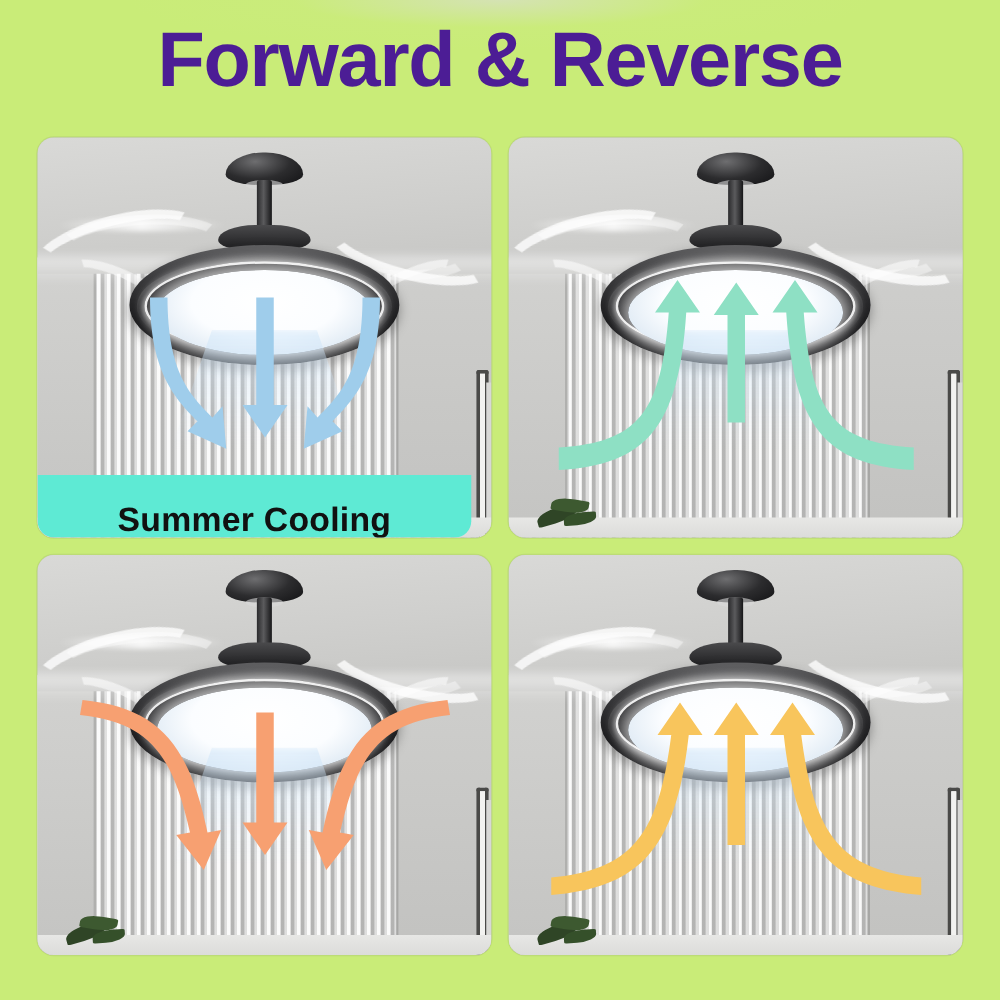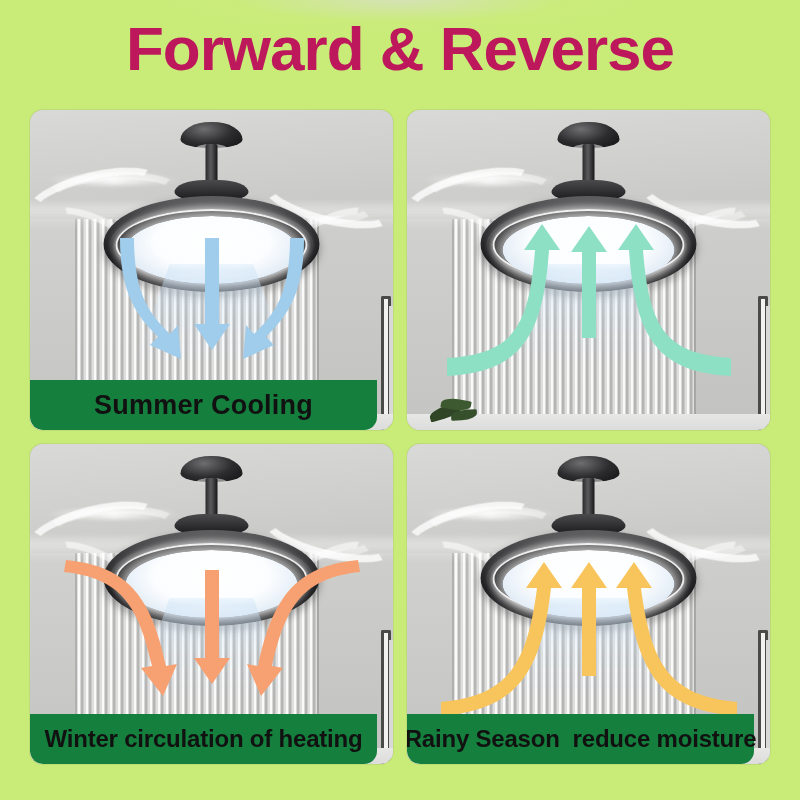--- a/index.html
+++ b/index.html
@@ -19,21 +19,21 @@
     pointer-events:none;
   }
 
   .page { position:absolute; inset:0; }
 
   
   .title{
     position:absolute; left:0; top:14px; width:800px;
     text-align:center;
     font-size:62px; line-height:70px;
-    font-weight:700; color:#be185d;
+    font-weight:700; color:#4c1d95;
     letter-spacing:-1px;
   }
 
   
   .grid{
     position:absolute; left:30px; top:110px;
     width:740px; height:660px;
     display:grid;
     grid-template-columns: 363px 363px;
     grid-template-rows: 320px 320px;
@@ -205,22 +205,22 @@
   }
 
   
   .flow{ position:absolute; inset:0; pointer-events:none; }
   .flow svg{ width:100%; height:100%; display:block; }
 
   
   .caption{
     position:absolute; left:0; right:16px; bottom:0;
     height:50px;
-    background:#15803d;
-    display:flex; align-items:center; justify-content:center;
+    background:#5eead4;
+    display:flex; align-items:flex-end; justify-content:center;
     border-radius:0 0 13px 13px;
   }
   .caption span{
     font-weight:700; color:#111;
     white-space:pre;
     line-height:1;
   }
   .cap-lg span{ font-size:27px; letter-spacing:.2px; }
   .cap-sm span{ font-size:24px; letter-spacing:-.2px; }
 </style>
@@ -379,23 +379,20 @@
         <div class="flow">
           <svg viewBox="0 0 363 320" preserveAspectRatio="none" aria-hidden="true">
             <g fill="#F7A071">
               <path d="M175 126 h14 v88 h11 l-18 26 -18 -26 h11 z"></path>
               <path d="M36 116 c64 6 86 40 100 106 l11 -2 -14 32 -22 -28 11 -2 c-14 -62 -32 -88 -88 -94 z"></path>
               <path d="M328 116 c-64 6 -86 40 -100 106 l-11 -2 14 32 22 -28 -11 -2 c14 -62 32 -88 88 -94 z"></path>
             </g>
           </svg>
         </div>
       </div>
-      <div class="caption cap-sm">
-        <span>Winter circulation of heating</span>
-      </div>
     </div>
 
     <div class="card">
       <div class="scene">
         <div class="wall"></div>
         <div class="wall-left"></div>
         <div class="wall-right">
           <div class="door"></div>
         </div>
         <div class="ceiling">
@@ -430,19 +427,16 @@
         <div class="flow">
           <svg viewBox="0 0 363 320" preserveAspectRatio="none" aria-hidden="true">
             <g fill="#F8C55C">
               <path d="M175 232 h14 v-88 h11 l-18 -26 -18 26 h11 z"></path>
               <path d="M34 272 c72 -6 100 -38 110 -128 l11 0 -18 -26 -18 26 11 0 c-10 78 -30 108 -96 114 z"></path>
               <path d="M330 272 c-72 -6 -100 -38 -110 -128 l-11 0 18 -26 18 26 -11 0 c10 78 30 108 96 114 z"></path>
             </g>
           </svg>
         </div>
       </div>
-      <div class="caption cap-sm">
-        <span>Rainy Season  reduce moisture</span>
-      </div>
     </div>
 
   </div>
 </div>
 
 </body></html>

